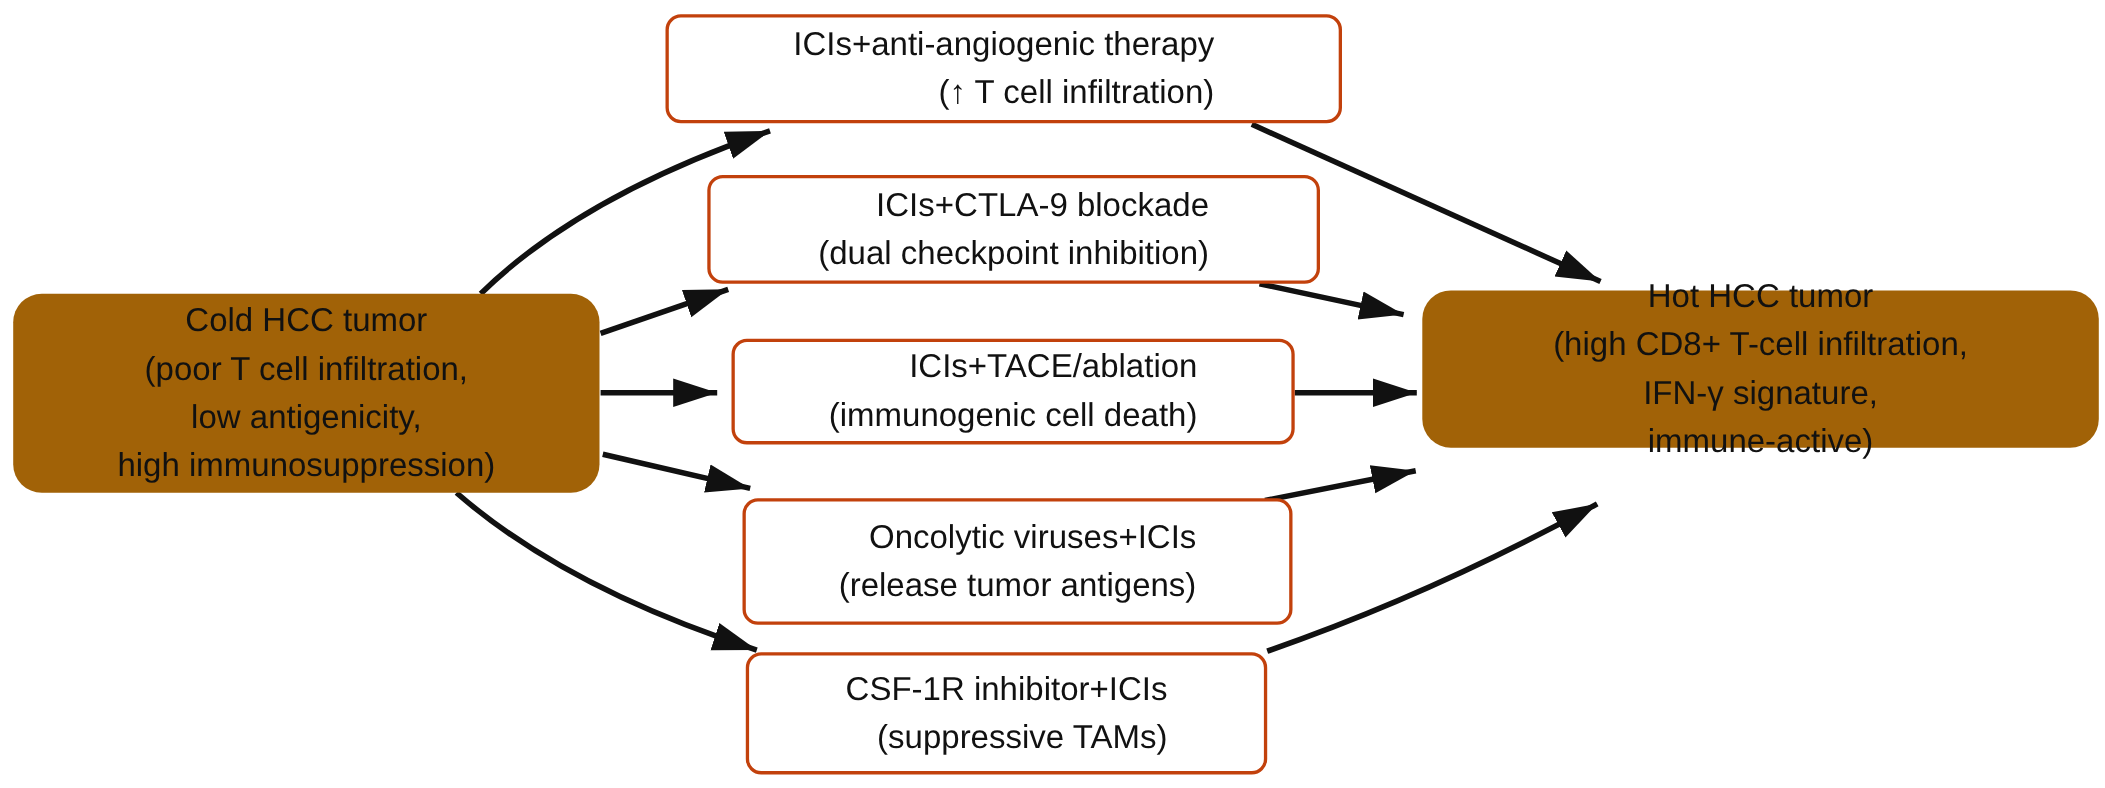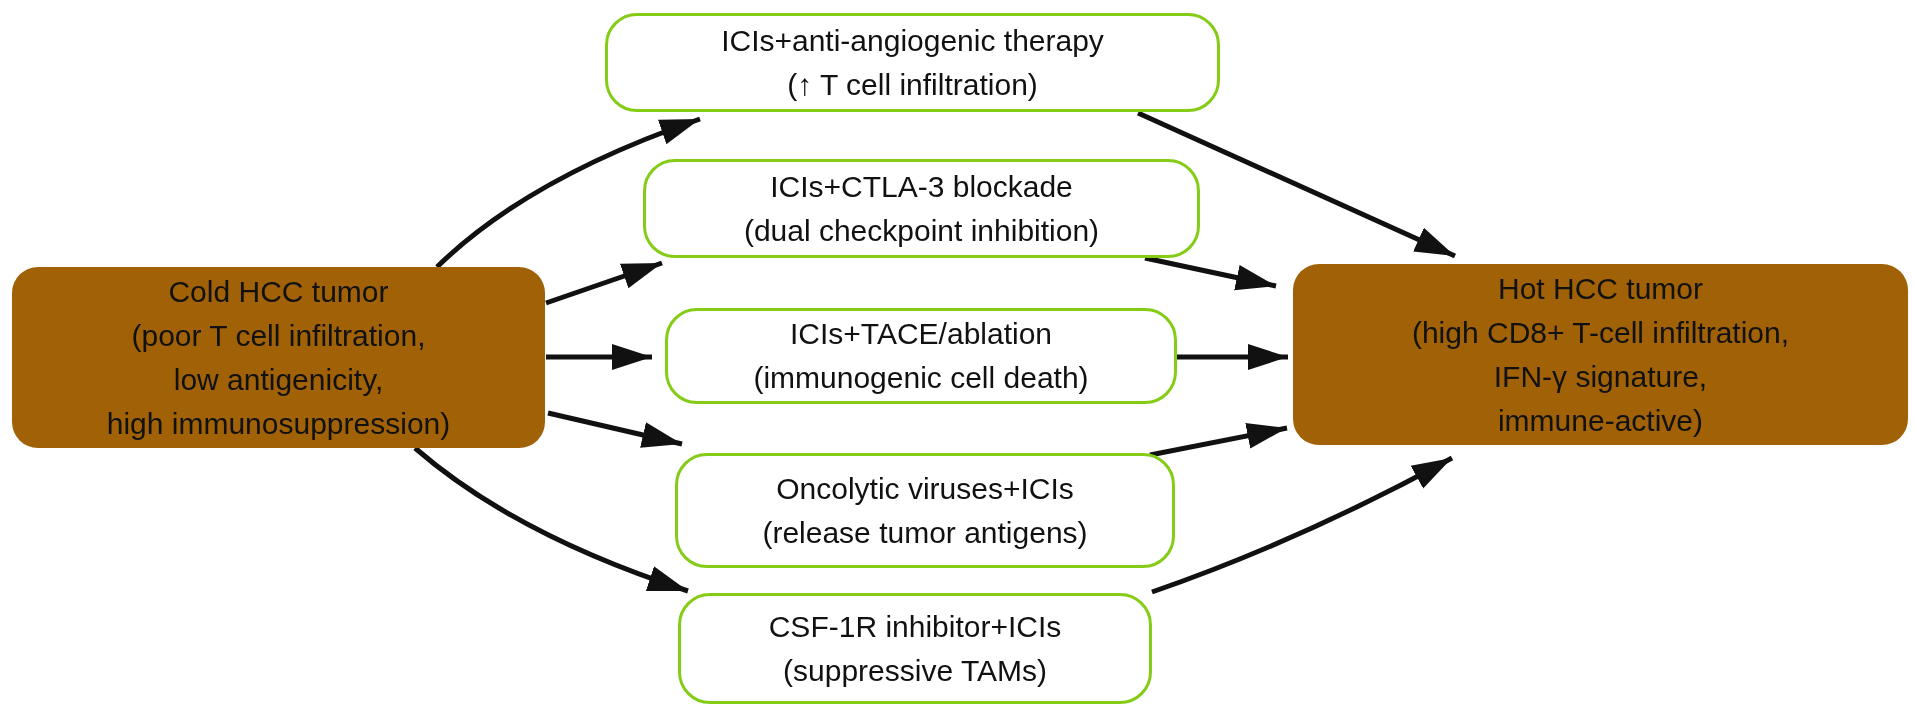--- a/index.html
+++ b/index.html
@@ -35,25 +35,26 @@
   }
   .node .label {
     white-space: pre-line;
   }
   .state-node {
     background: #a16207;
     border-radius: 26px;
   }
   .therapy-node {
     background: #ffffff;
-    border: 3px solid #84cc16;
-    border-radius: 32px;
+    border: 3px solid #c2410c;
+    border-radius: 14px;
+    text-align: right;
   }
   #node-cold { left: 12px;   top: 267px; width: 533px; height: 181px; }
-  #node-hot  { left: 1293px; top: 264px; width: 615px; height: 181px; }
+  #node-hot  { left: 1293px; top: 264px; width: 615px; height: 143px; }
   #node-t1   { left: 605px;  top: 13px;  width: 615px; height: 99px;  }
   #node-t2   { left: 643px;  top: 159px; width: 557px; height: 99px;  }
   #node-t3   { left: 665px;  top: 308px; width: 512px; height: 96px; }
   #node-t4   { left: 675px;  top: 453px; width: 500px; height: 115px; }
   #node-t5   { left: 678px;  top: 593px; width: 474px; height: 111px; }
   .edge {
     fill: none;
     stroke: #111111;
     stroke-width: 5;
   }
@@ -87,21 +88,21 @@
 low antigenicity,
 high immunosuppression)</span>
   </div>
 
   <div id="node-t1" class="node therapy-node">
     <span class="label">ICIs+anti-angiogenic therapy
 (↑ T cell infiltration)</span>
   </div>
 
   <div id="node-t2" class="node therapy-node">
-    <span class="label">ICIs+CTLA-3 blockade
+    <span class="label">ICIs+CTLA-9 blockade
 (dual checkpoint inhibition)</span>
   </div>
 
   <div id="node-t3" class="node therapy-node">
     <span class="label">ICIs+TACE/ablation
 (immunogenic cell death)</span>
   </div>
 
   <div id="node-t4" class="node therapy-node">
     <span class="label">Oncolytic viruses+ICIs

